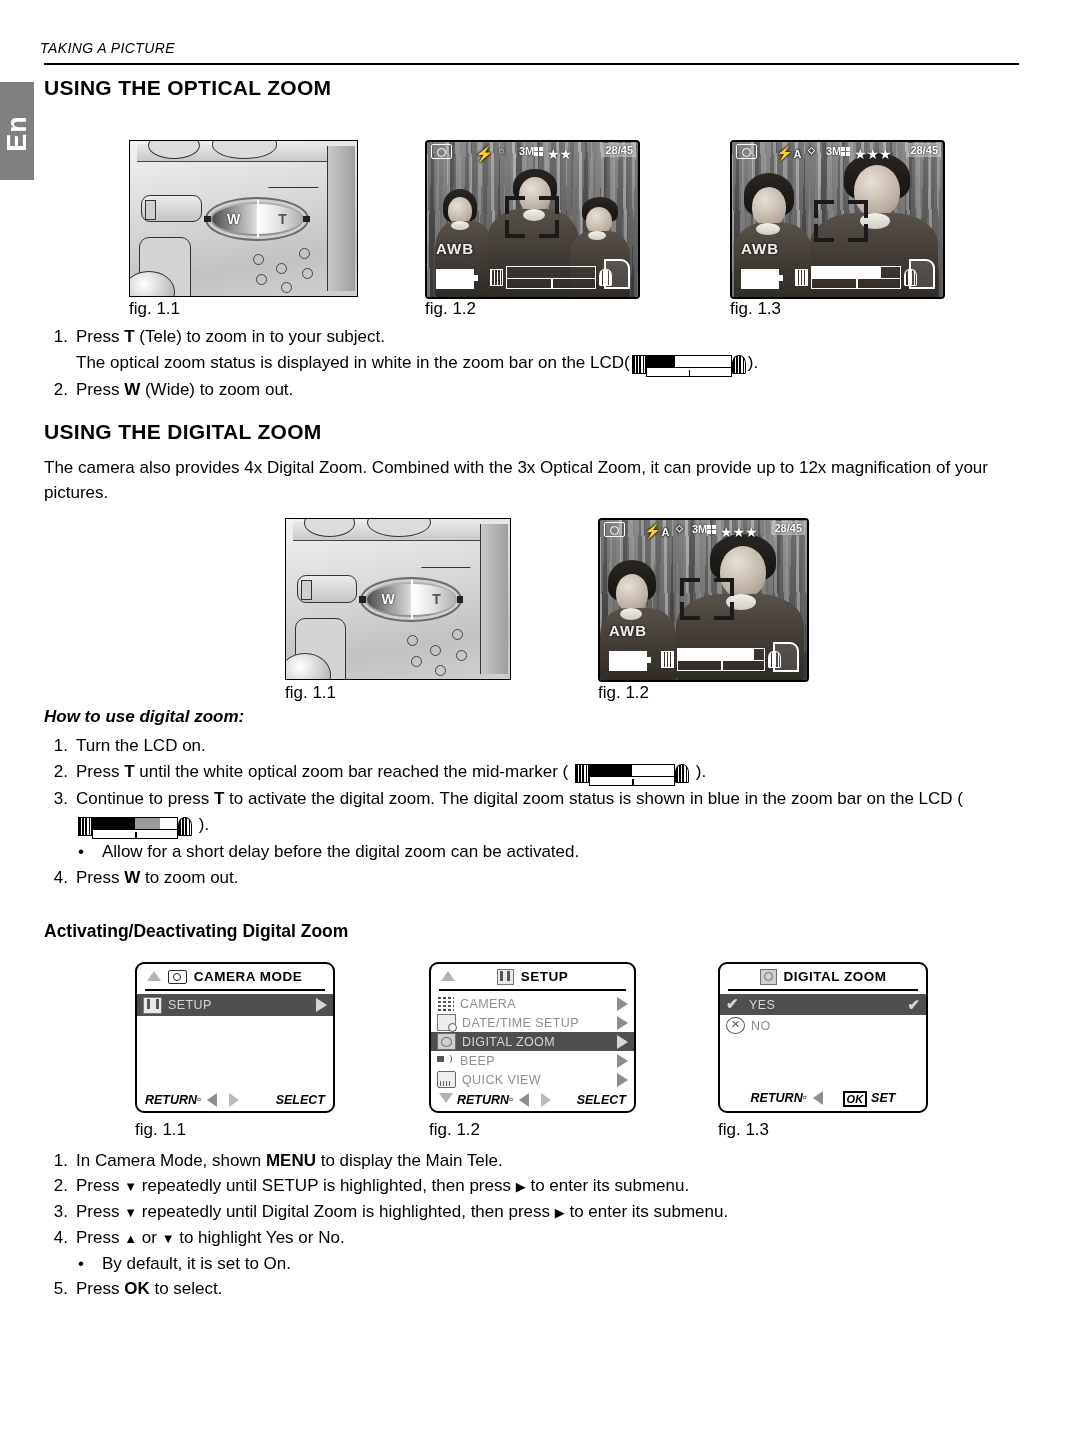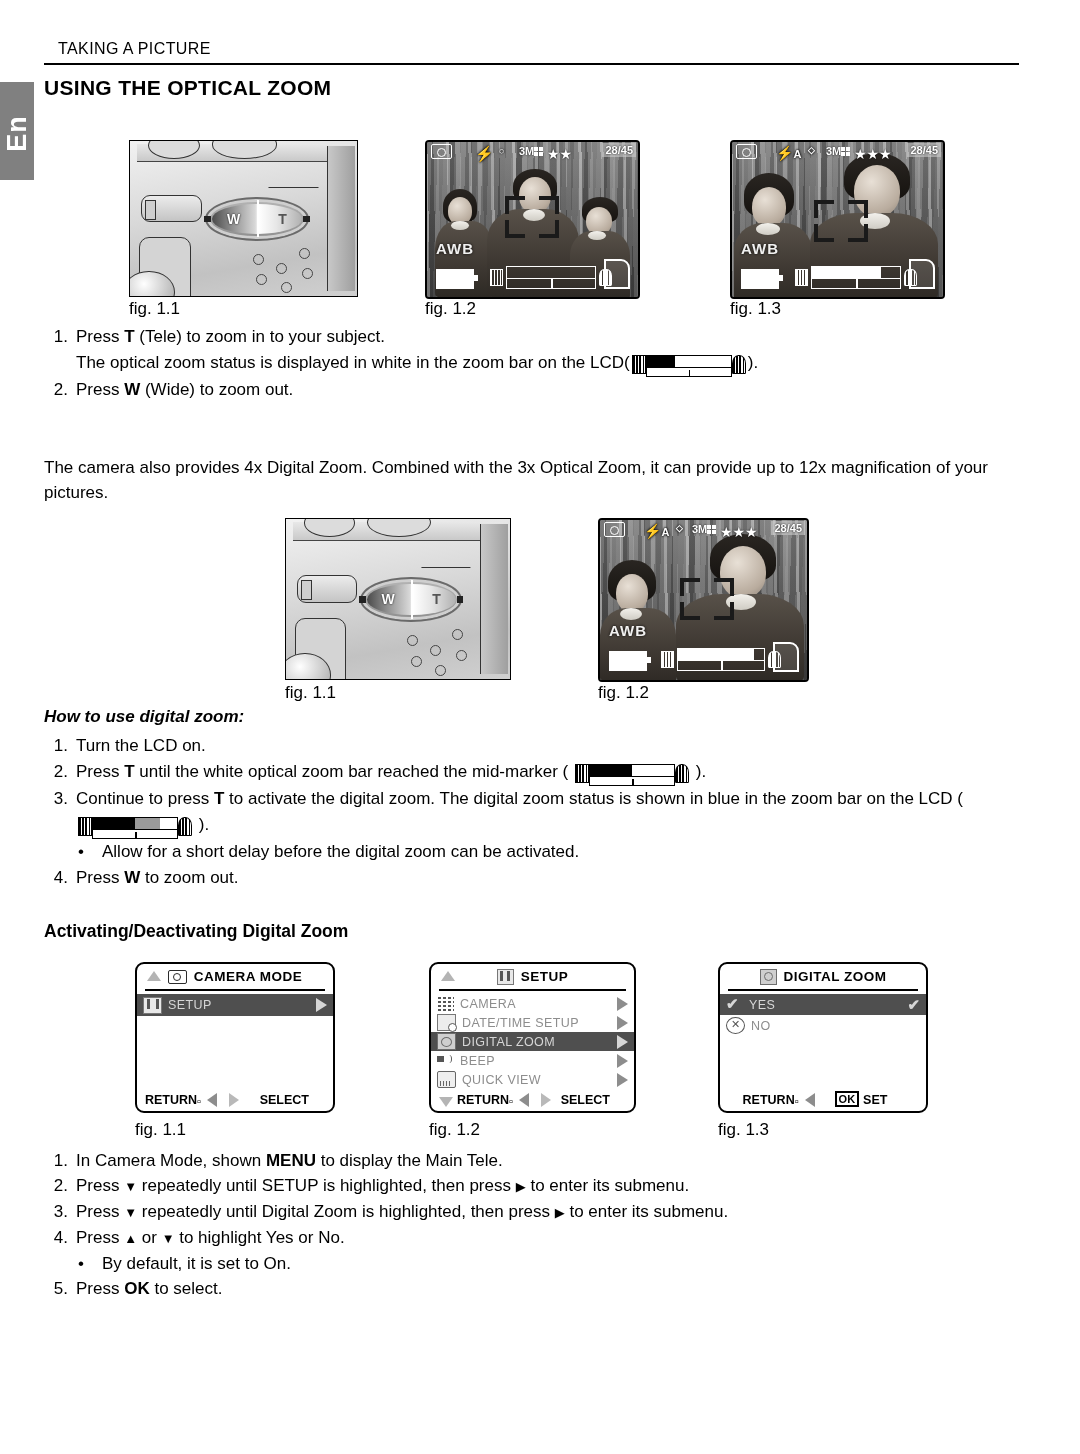--- a/index.html
+++ b/index.html
@@ -17,21 +17,21 @@
   }
   .side-tab span{
     display:block;color:#fff;font-weight:bold;font-size:27px;
     transform:rotate(-90deg);
     white-space:nowrap;
     position:absolute;left:-32px;top:36px;width:98px;text-align:center;
     letter-spacing:1px;
   }
 
   
-  .hdr{position:absolute;left:58px;top:40px;font-size:16px;letter-spacing:.4px;}
+  .hdr{position:absolute;left:40px;top:40px;font-size:14px;letter-spacing:.4px;font-style:italic;}
   .hdr-rule{position:absolute;left:44px;top:63px;width:975px;height:2px;background:#000;}
 
   h1.sec{
     position:absolute;left:44px;font-size:21px;font-weight:bold;
     letter-spacing:.3px;margin:0;
   }
   .para{position:absolute;left:44px;font-size:17px;line-height:25px;}
 
   
   .olist{position:absolute;font-size:17px;line-height:26px;}
@@ -185,22 +185,22 @@
   .menu-rule{height:2px;background:#000;margin:0 8px;}
   .menu-rows{padding:3px 0 0 0;}
   .mrow{display:flex;align-items:center;height:19px;font-size:12.5px;
     color:#8d8d8d;padding:0 6px;position:relative;}
   .mrow.hl{background:#4f4f4f;color:#d6d6d6;}
   .mrow .lab{flex:1;letter-spacing:.4px;}
   .mrow .arw{width:0;height:0;border-top:7px solid transparent;
     border-bottom:7px solid transparent;border-left:11px solid #8d8d8d;}
   .mrow.hl .arw{border-left-color:#d6d6d6;}
   .mrow .mi{width:17px;height:15px;margin-right:6px;flex:0 0 auto;position:relative;}
-  .menu-foot{position:absolute;left:0;right:16px;bottom:4px;display:flex;
-    align-items:flex-end;font-size:12.5px;font-weight:bold;padding:0 8px;}
+  .menu-foot{position:absolute;left:0;right:0;bottom:4px;display:flex;
+    align-items:flex-start;font-size:12.5px;font-weight:bold;padding:0 8px;font-style:italic;}
   .menu-foot .dn{width:0;height:0;border-left:7px solid transparent;
     border-right:7px solid transparent;border-top:10px solid #b4b4b4;margin-right:4px;}
   .menu-foot .lft{width:0;height:0;border-top:7px solid transparent;
     border-bottom:7px solid transparent;border-right:10px solid #8d8d8d;margin:0 6px;}
   .menu-foot .rgt{width:0;height:0;border-top:7px solid transparent;
     border-bottom:7px solid transparent;border-left:10px solid #b9b9b9;margin:0 6px;}
   .menu-foot .sp{flex:1;}
   .okbox{border:2px solid #000;padding:0 2px;font-size:11px;font-weight:bold;margin-right:4px;}
 
   
@@ -404,20 +404,21 @@
             </span>
             <span class="tk"></span>
           </span></span><span>).</span>
     </div>
     <div class="li">
       <span class="num">2.</span>
       <span>Press </span><b>W</b><span> (Wide) to zoom out.</span>
     </div>
   </div>
 
+  <h1 class="sec" style="top:420px">USING THE DIGITAL ZOOM</h1>
   <div class="para" style="top:455px;width:950px">The camera also provides 4x Digital Zoom. Combined with the 3x Optical Zoom, it can provide up to 12x magnification of your pictures.</div>
 
   <div class="camfig" style="left:285px;top:518px;width:224px;height:160px">
     <div class="cam-body">
       <div class="cam-topbar"></div>
       <div class="cam-lens1"></div>
       <div class="cam-lens2"></div>
       <div class="cam-edge"></div>
       <div class="cam-edge-diag"></div>
       <div class="cam-slot">

